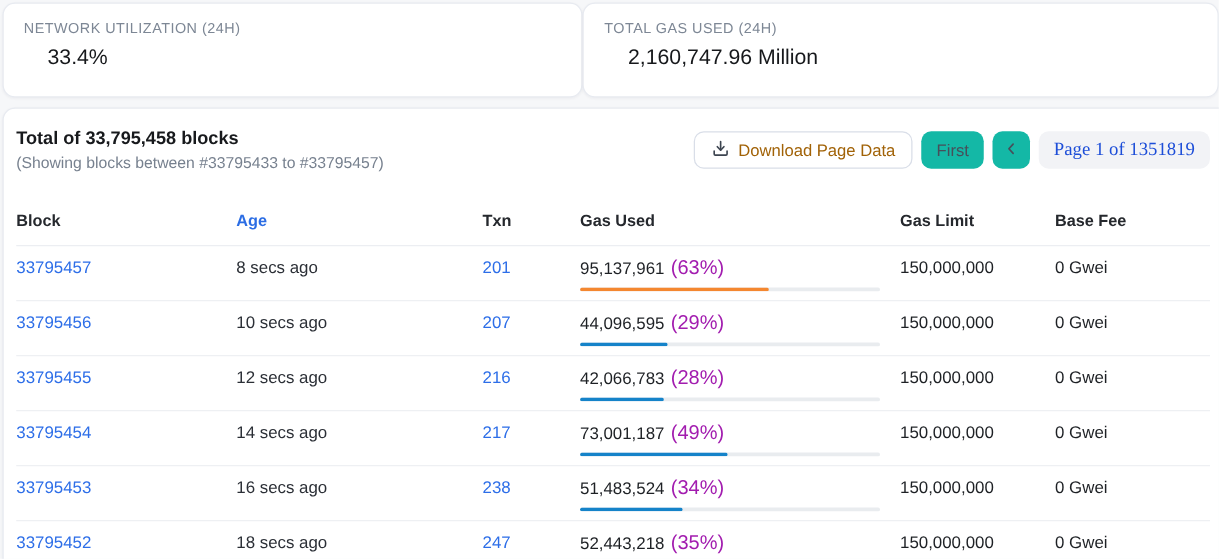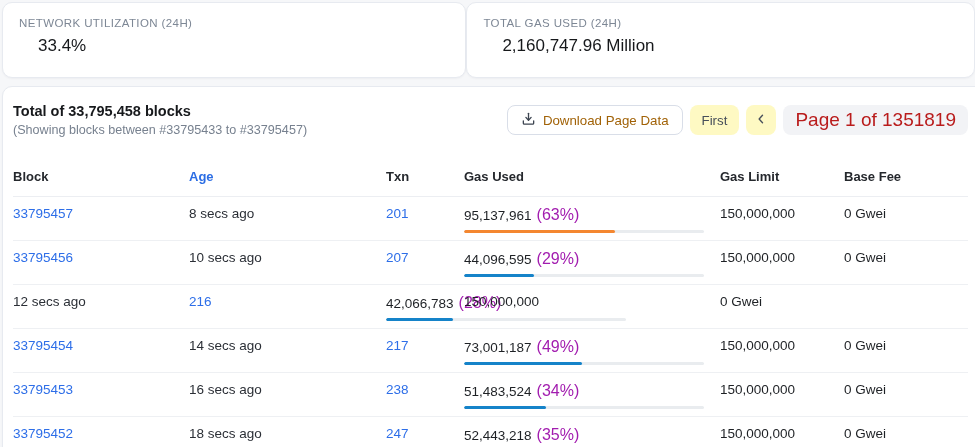--- a/index.html
+++ b/index.html
@@ -84,35 +84,36 @@
     cursor: pointer;
     white-space: nowrap;
   }
   .btn-download {
     background: #ffffff;
     border: 1px solid #d9dee8;
     color: #a16207;
     padding: 0 13px;
   }
   .btn-gray {
-    background: #fef9c3;
+    background: #14b8a6;
     border: none;
     color: #474f5a;
     padding: 0 12px;
   }
   .btn-chev { padding: 0 9px; }
   .page-indicator {
     background: #f2f3f6;
-    color: #b91c1c;
+    color: #1d4ed8;
     height: 30px;
     border-radius: 8px;
     padding: 0 12px;
     display: inline-flex;
     align-items: center;
-    font-size: 19px;
+    font-size: 15px;
+    font-family: Liberation Serif, serif;
   }
   .icon-svg { display: block; }
 
   
   .thead, .trow {
     display: grid;
     grid-template-columns: 176px 197px 78px 256px 124px 1fr;
     align-items: start;
   }
   .thead {
@@ -235,20 +236,21 @@
           </span>
           <span class="gas-bar" style="display:block">
             <span class="gas-bar-fill" style="display: block; width: 29%; background: rgb(21, 131, 201);"></span>
           </span>
         </span>
         <span class="cell-dark">150,000,000</span>
         <span class="cell-dark cell-basefee">0 Gwei</span>
       </div>
 
       <div class="trow">
+        <span><a class="cell-link">33795455</a></span>
         <span class="cell-age">12 secs ago</span>
         <span><a class="cell-link">216</a></span>
         <span>
           <span class="gas-line">
             <span class="gas-num">42,066,783</span>
             <span class="gas-pct">(28%)</span>
           </span>
           <span class="gas-bar" style="display:block">
             <span class="gas-bar-fill" style="display: block; width: 28%; background: rgb(21, 131, 201);"></span>
           </span>

